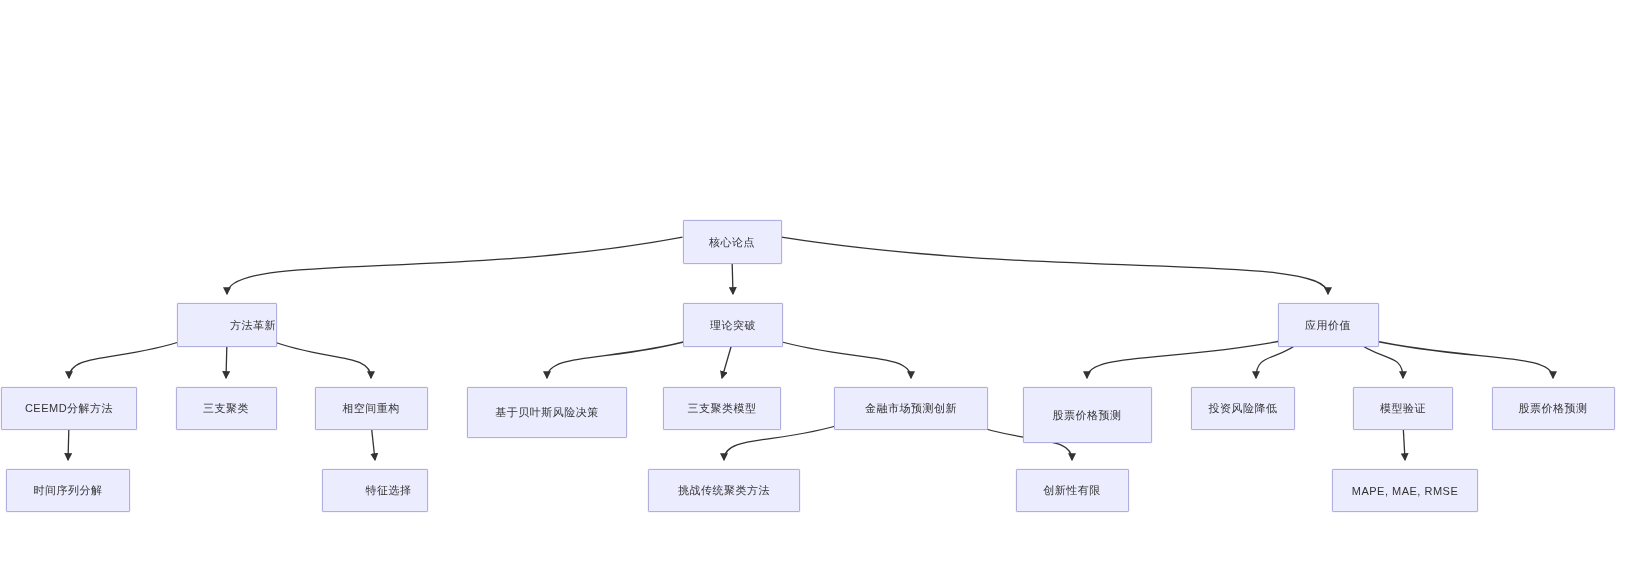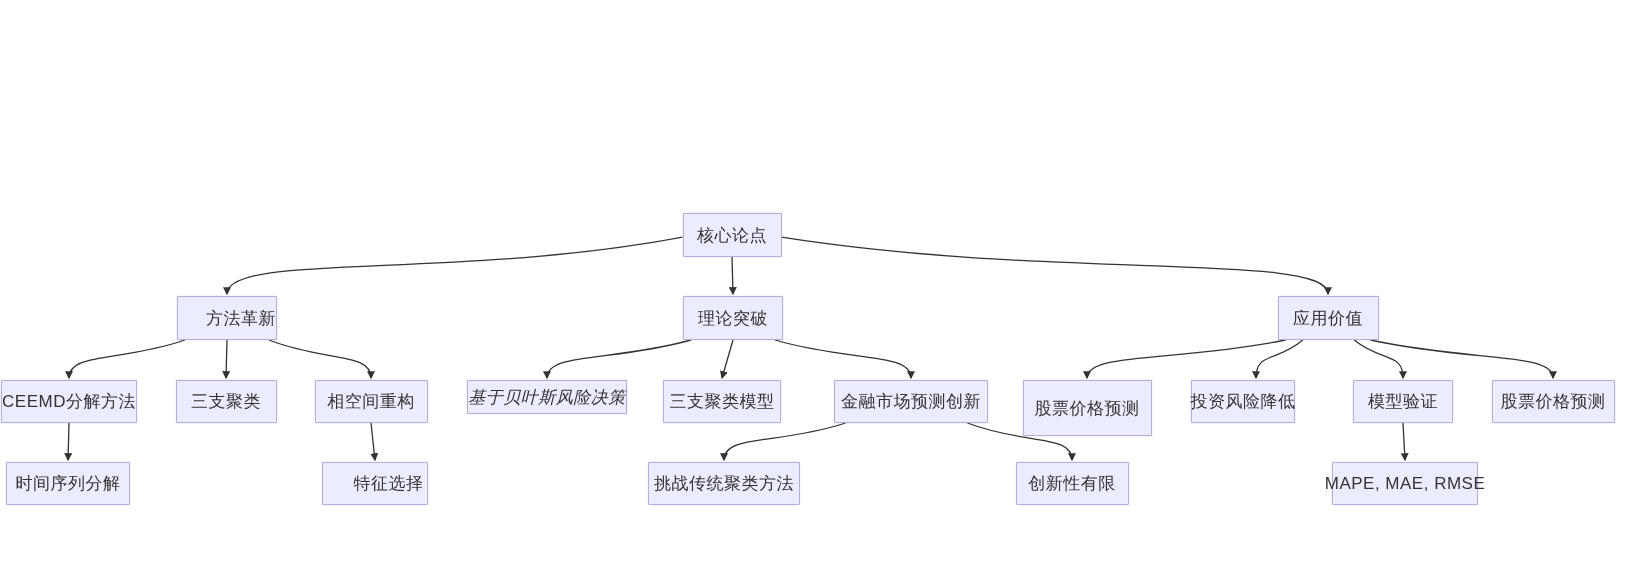--- a/index.html
+++ b/index.html
@@ -19,24 +19,25 @@
   .node {
     position: absolute;
     box-sizing: border-box;
     background: #ECECFF;
     border: 1px solid #b0b0de;
     border-radius: 1px;
     display: flex;
     align-items: center;
     justify-content: center;
     color: #333333;
-    font-size: 17px;
+    font-size: 11px;
     letter-spacing: 0.5px;
     white-space: nowrap;
     box-shadow: 0 0 0 0.5px rgba(147,112,219,0.15);
+    margin-top: 7px;
   }
   .edge-path {
     fill: none;
     stroke: #333333;
     stroke-width: 1.3px;
   }
 </style>
 </head>
 <body>
 
@@ -83,21 +84,21 @@
       </div>
       <div class="node" style="left: 1px; top: 380px; width: 136px; height: 43px;">
         <span>CEEMD分解方法</span>
       </div>
       <div class="node" style="left: 175.5px; top: 380px; width: 101px; height: 43px;">
         <span>三支聚类</span>
       </div>
       <div class="node" style="left: 314.5px; top: 380px; width: 113px; height: 43px;">
         <span>相空间重构</span>
       </div>
-      <div class="node" style="left: 467px; top: 380px; width: 160px; height: 34px; font-style: italic;">
+      <div class="node" style="left: 467px; top: 380px; width: 160px; height: 51px;">
         <span>基于贝叶斯风险决策</span>
       </div>
       <div class="node" style="left: 663px; top: 380px; width: 118px; height: 43px;">
         <span>三支聚类模型</span>
       </div>
       <div class="node" style="left: 834px; top: 380px; width: 154px; height: 43px;">
         <span>金融市场预测创新</span>
       </div>
       <div class="node" style="left: 1022.5px; top: 380px; width: 129px; height: 56px;">
         <span>股票价格预测</span>

